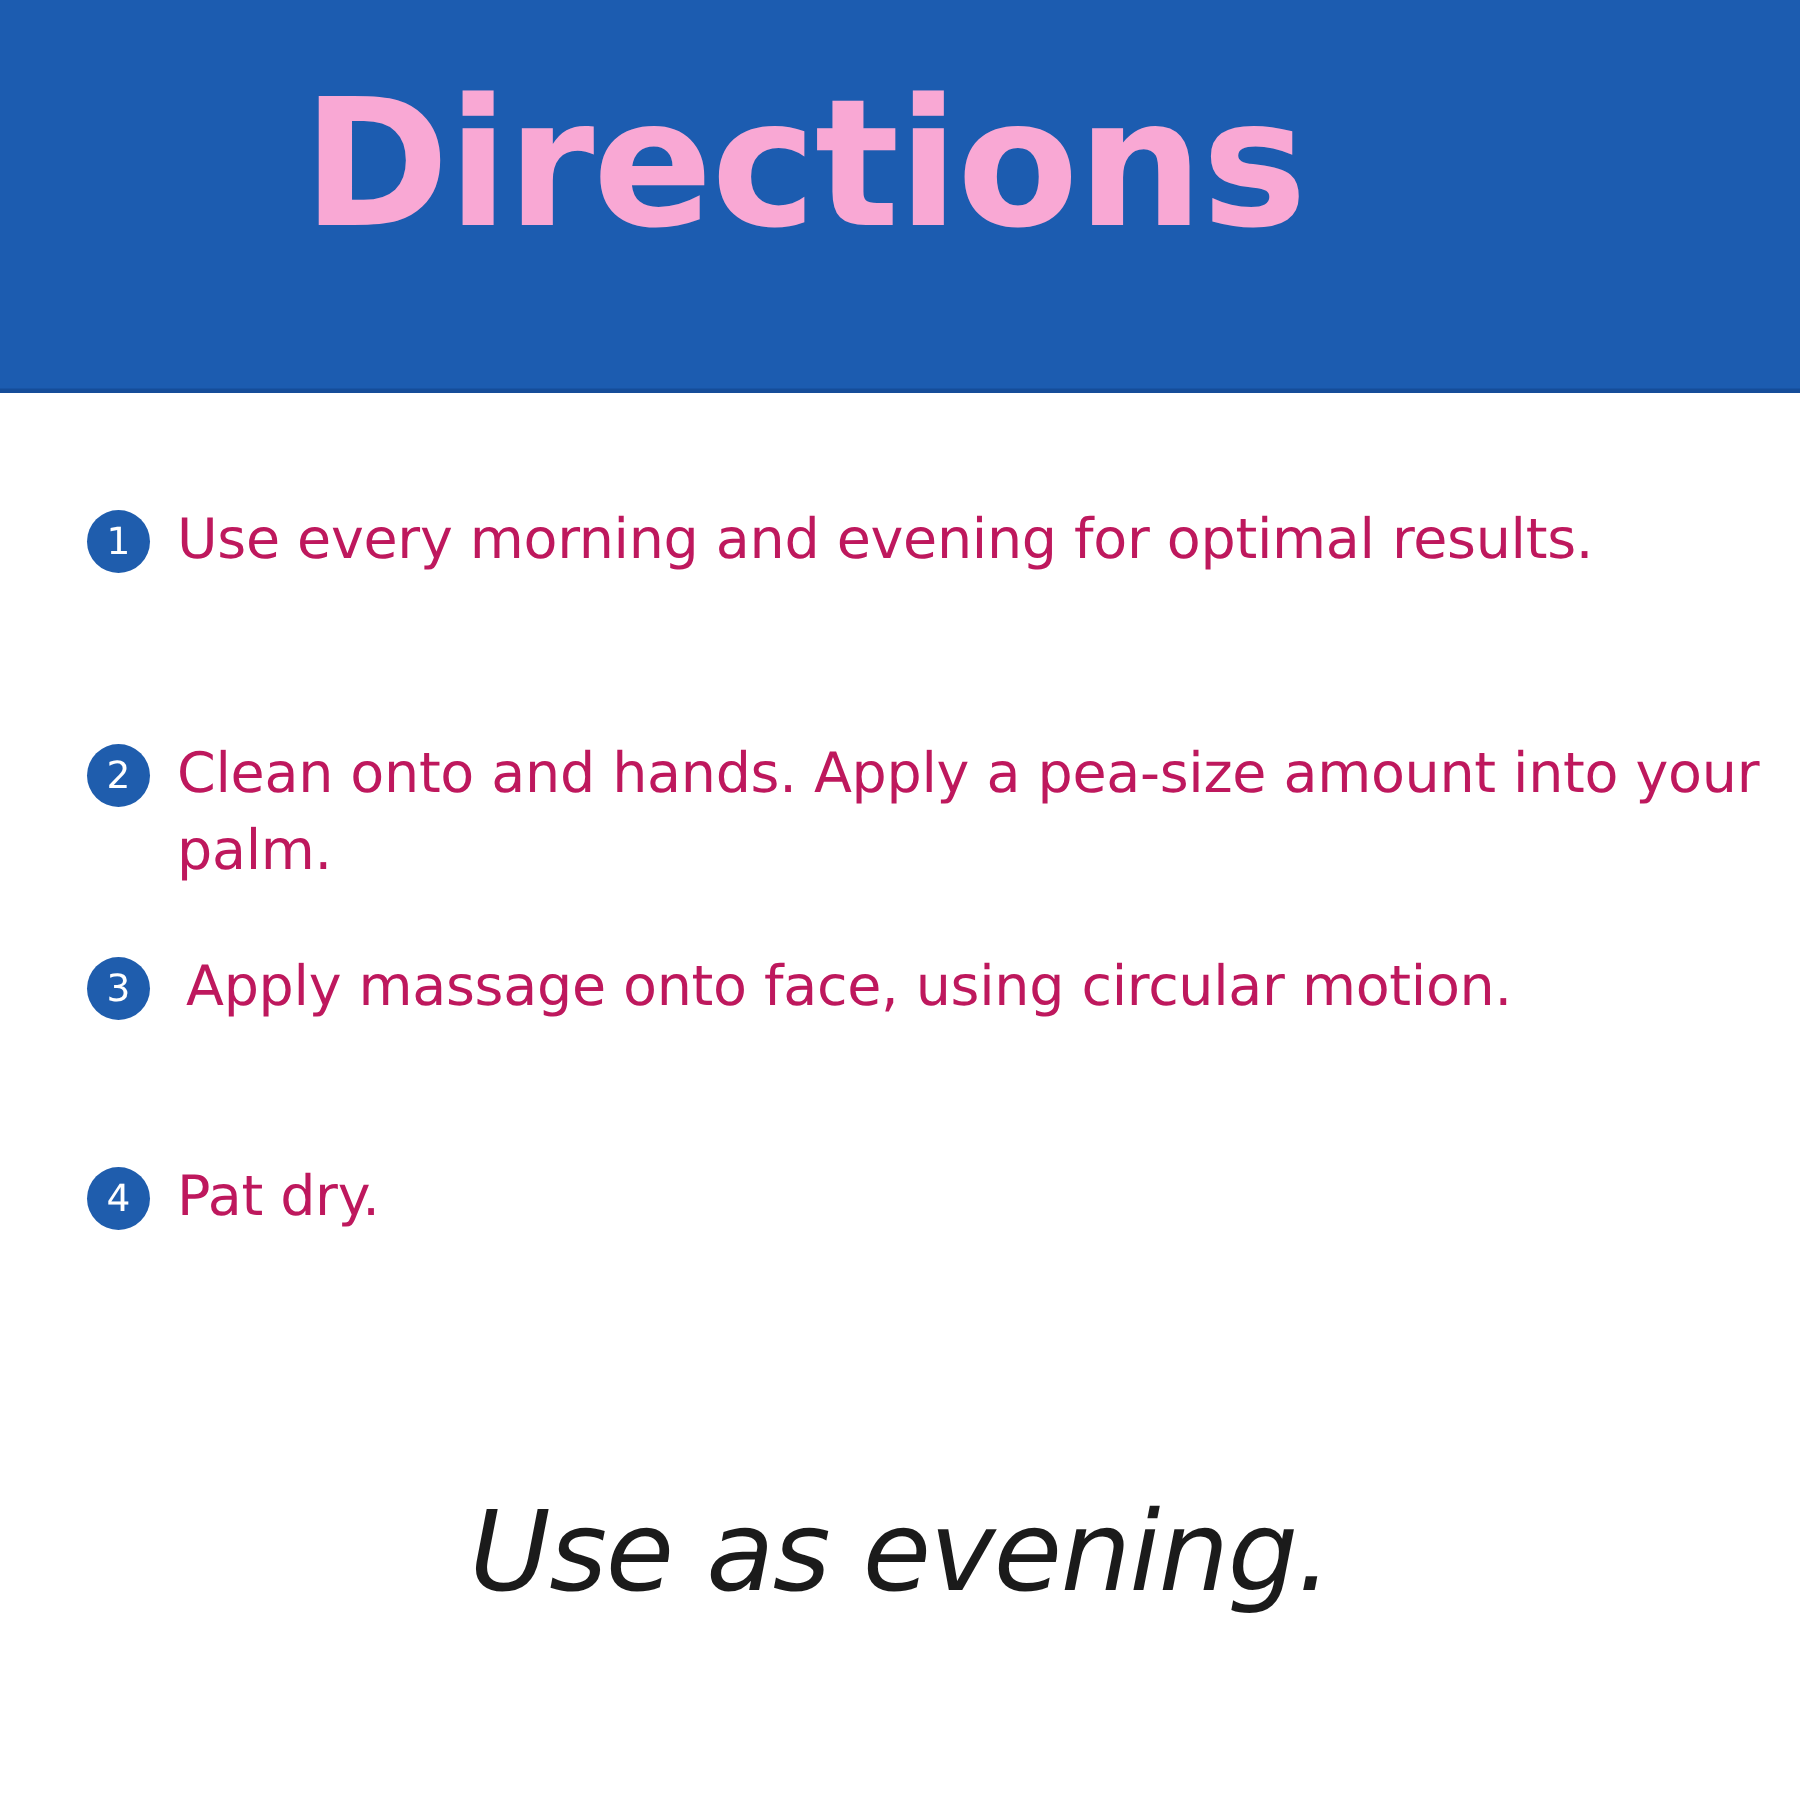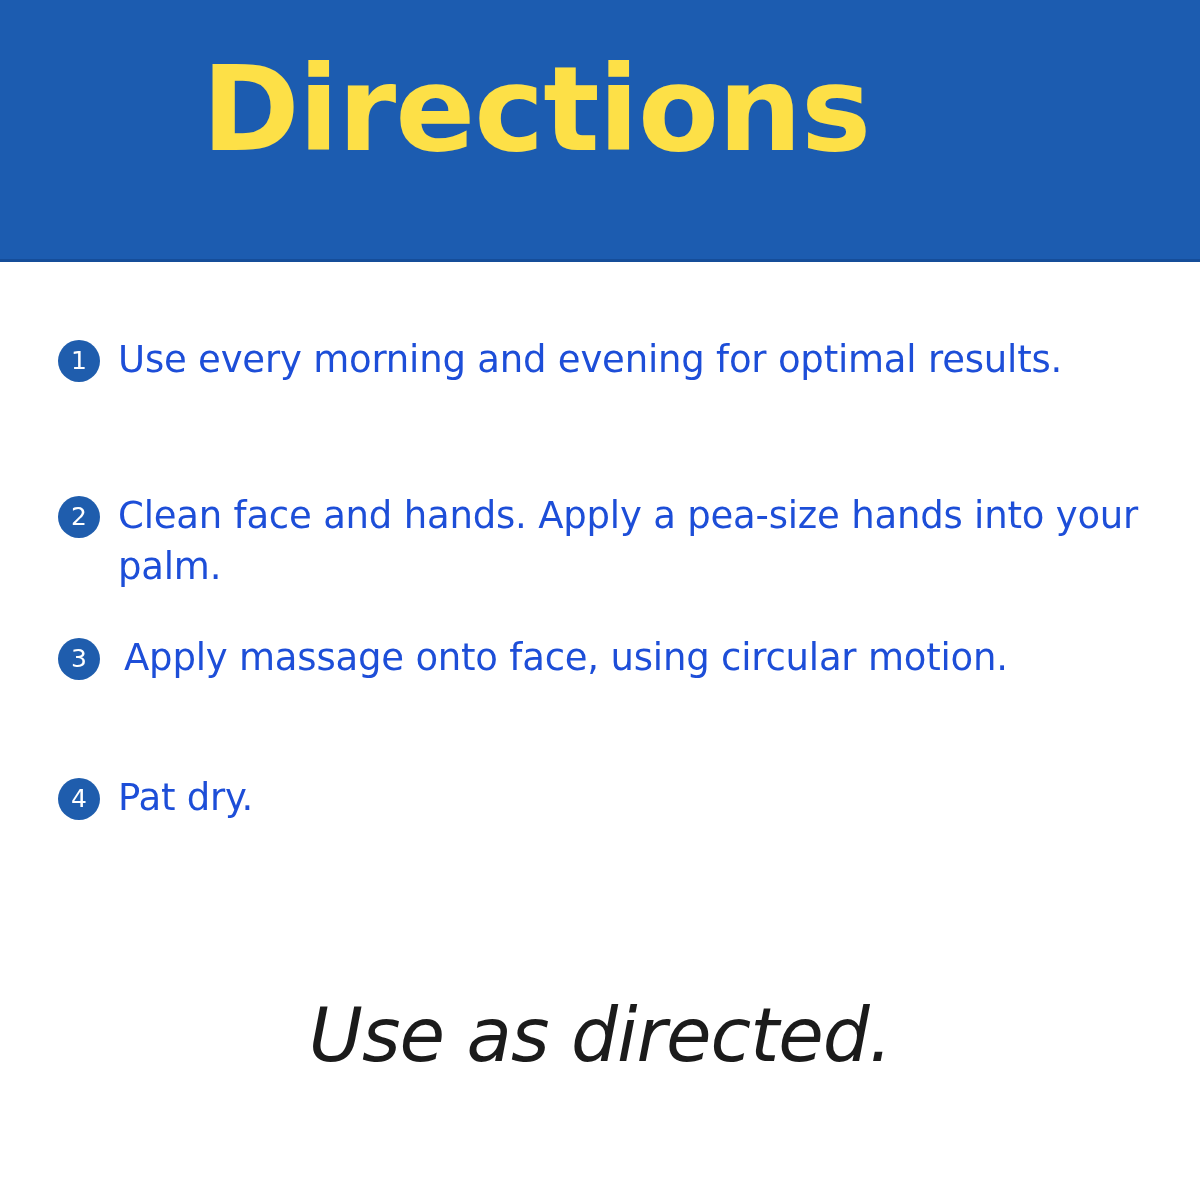--- a/index.html
+++ b/index.html
@@ -34,21 +34,21 @@
     background: #1c5cb0;
     border-bottom: 3px solid #154d99;
   }
 
   .header-title {
     position: absolute;
     left: 0;
     top: 48px;
     width: 1072px;
     text-align: center;
-    color: #fde047;
+    color: #f9a8d4;
     font-family: "DejaVu Sans", sans-serif;
     font-size: 118px;
     font-weight: bold;
     letter-spacing: -1px;
     line-height: 1.05;
     white-space: nowrap;
   }
 
   
   .directions-list {
@@ -82,21 +82,21 @@
     font-size: 25px;
     font-weight: normal;
     line-height: 42px;
     text-align: center;
     margin-top: 6px;
   }
 
   .step-text {
     flex: 1 1 auto;
     margin-left: 18px;
-    color: #1d4ed8;
+    color: #be185d;
     font-family: "DejaVu Sans", sans-serif;
     font-size: 37px;
     font-weight: normal;
     line-height: 1.38;
     letter-spacing: -0.2px;
   }
 
   .step-3 .step-text { margin-left: 24px; }
   .step-4 .step-text { }
 
@@ -128,30 +128,30 @@
 
   <div class="directions-list">
 
     <div class="direction-step step-1">
       <div class="step-badge">1</div>
       <div class="step-text">Use every morning and evening for optimal results.</div>
     </div>
 
     <div class="direction-step step-2">
       <div class="step-badge">2</div>
-      <div class="step-text">Clean face and hands. Apply a pea-size hands into your palm.</div>
+      <div class="step-text">Clean onto and hands. Apply a pea-size amount into your palm.</div>
     </div>
 
     <div class="direction-step step-3">
       <div class="step-badge">3</div>
       <div class="step-text">Apply massage onto face, using circular motion.</div>
     </div>
 
     <div class="direction-step step-4">
       <div class="step-badge">4</div>
       <div class="step-text">Pat dry.</div>
     </div>
 
   </div>
 
-  <div class="footer-note">Use as directed.</div>
+  <div class="footer-note">Use as evening.</div>
 
 </div>
 
 </body></html>

